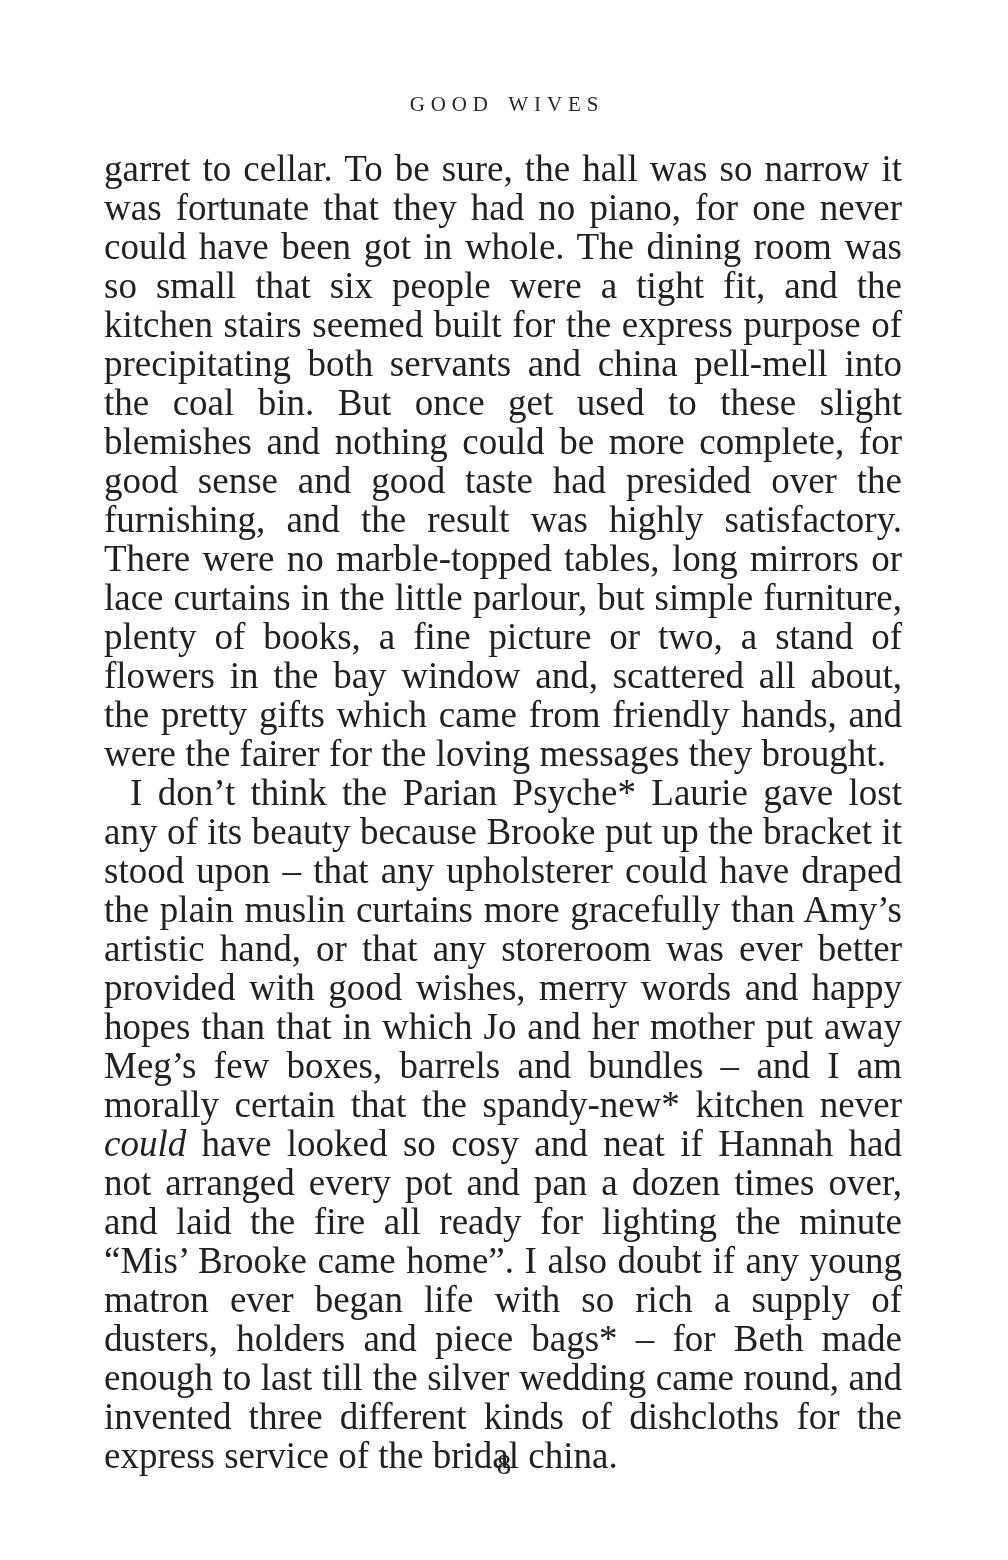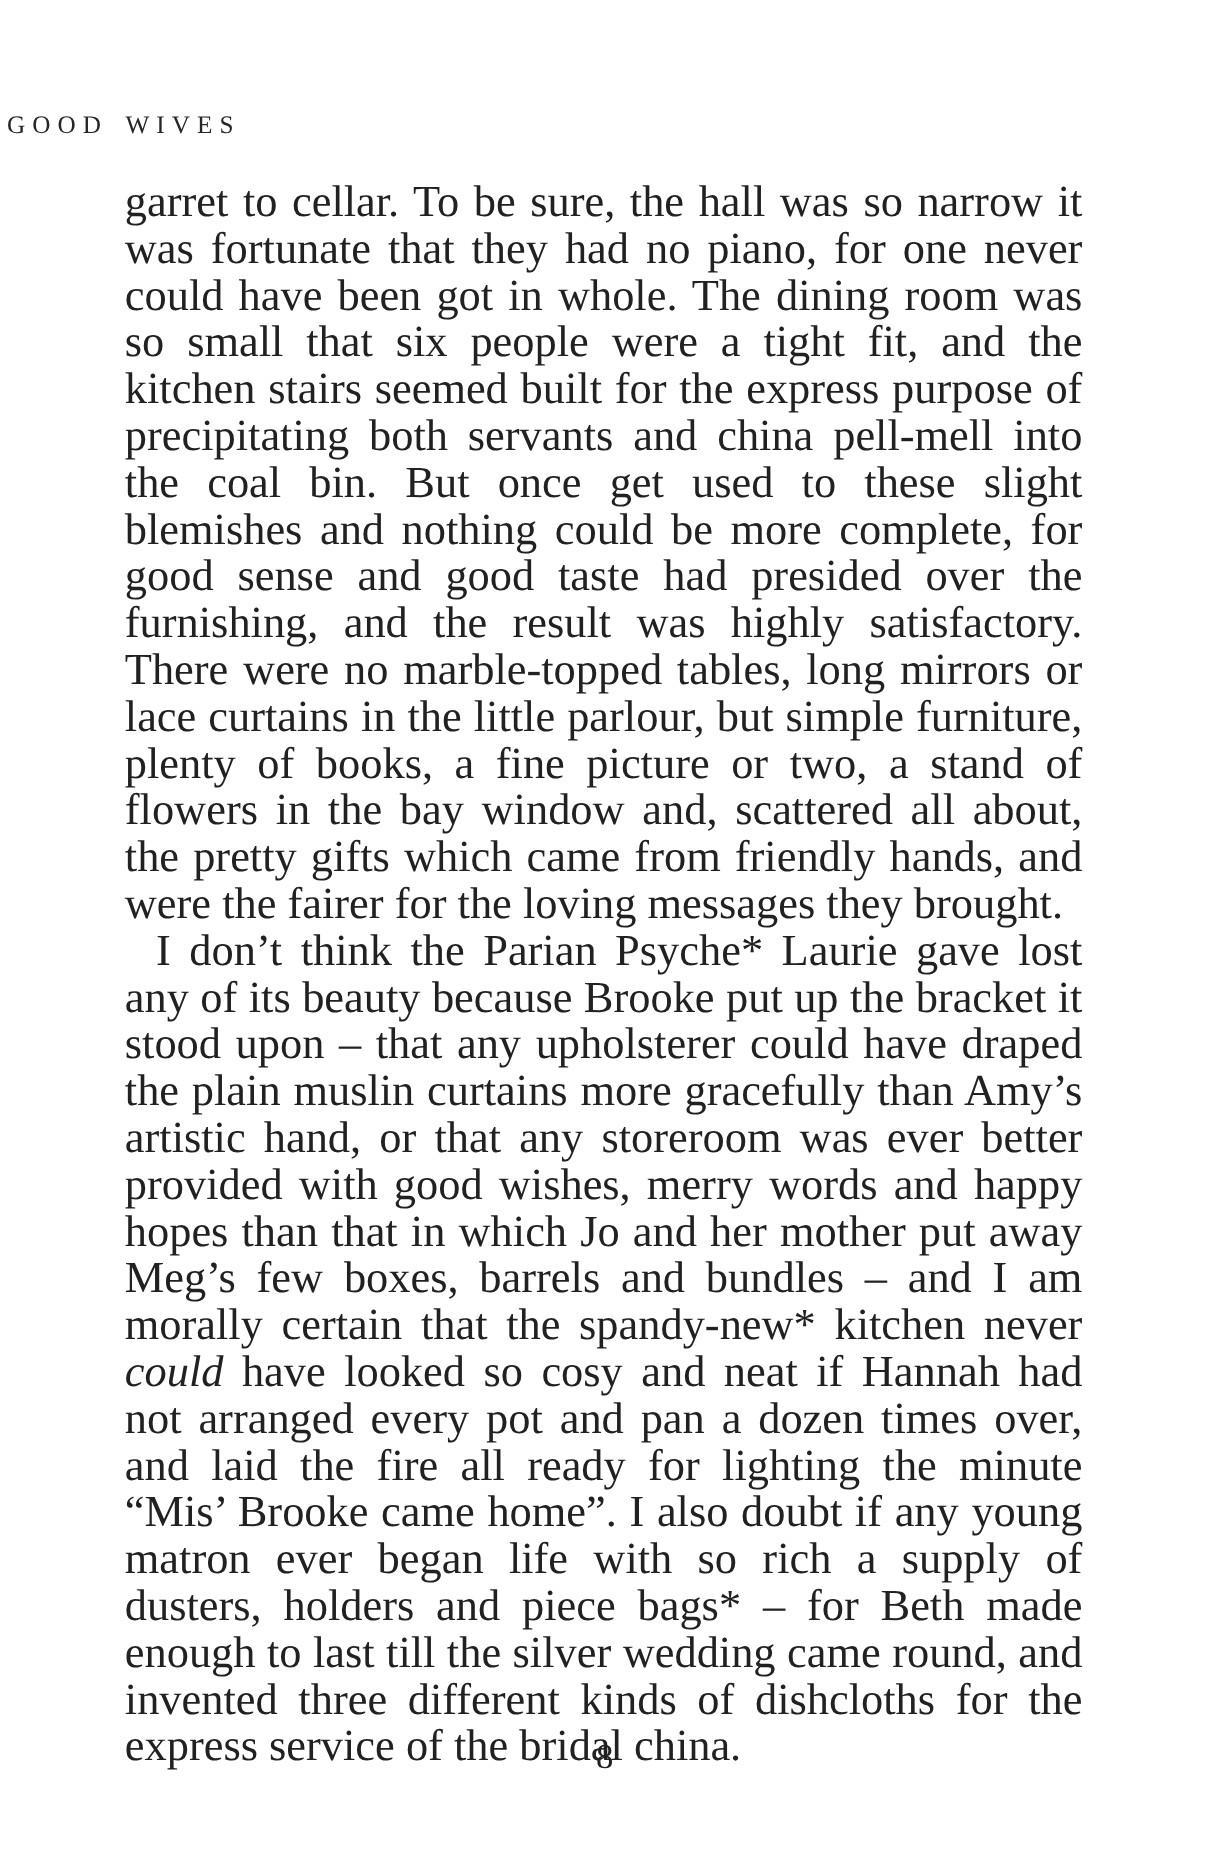--- a/index.html
+++ b/index.html
@@ -14,20 +14,21 @@
     background: #ffffff;
     font-family: "Liberation Serif", "DejaVu Serif", serif;
     color: #212121;
     overflow: hidden;
   }
   .running-head {
     position: absolute;
     top: 92px;
     left: 0;
     width: 100%;
+    text-align: center;
     font-size: 21px;
     letter-spacing: 0.28em;
     word-spacing: 0.18em;
     text-indent: 0.28em; 
     color: #262626;
   }
   .page-body {
     position: absolute;
     top: 149px;
     left: 104px;

